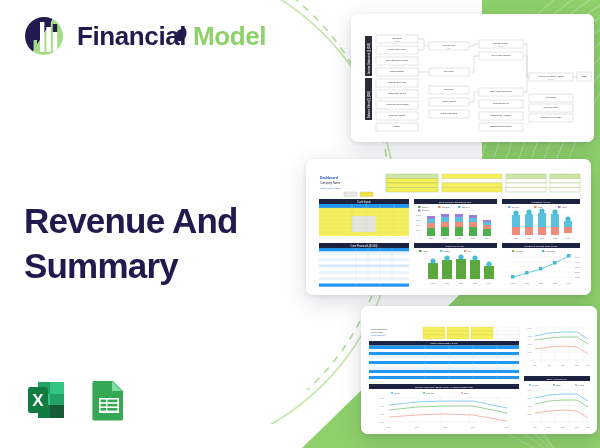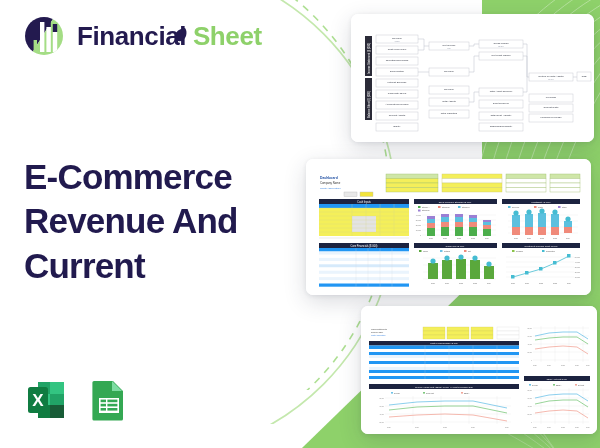--- a/index.html
+++ b/index.html
@@ -127,31 +127,31 @@
       <path d="M34 0 L41 0 L41 44 L7 44 Z" fill="#a4dd85"></path>
       <rect x="18" y="8" width="4.4" height="30" fill="#ffffff"></rect>
       <rect x="24.4" y="13" width="4.4" height="25" fill="#ffffff"></rect>
       <rect x="30.8" y="18" width="4.4" height="20" fill="#ffffff"></rect>
       <rect x="11.6" y="26" width="3.4" height="12" fill="#a4dd85"></rect>
       <rect x="24.4" y="6" width="4.4" height="7" fill="#231a4f"></rect>
       <rect x="30.8" y="10" width="4.4" height="8" fill="#231a4f"></rect>
     </g>
   </svg>
   <div id="logo-text">
-    <span>Financial </span><span class="accent">Sheet</span>
+    <span>Financial </span><span class="accent">Model</span>
     <svg id="leaf-dot" style="left:97px; top:4px;" viewBox="0 0 13 16">
       <path d="M11 1 C 3 2 0 7 1.5 11.5 C 3 16 10 15 12 9 C 13 5.5 12.4 2.6 11 1 Z" fill="#231a4f"></path>
     </svg>
   </div>
 </div>
 
 <h1 id="headline">
-  <span>E-Commerce</span><br>
+  <br>
   <span>Revenue And</span><br>
-  <span>Current</span>
+  <span>Summary</span>
 </h1>
 
 <div id="app-icons">
   <svg class="app-icon" viewBox="0 0 44 44">
     <rect x="14" y="4" width="26" height="12" fill="#21a366"></rect>
     <rect x="14" y="16" width="26" height="11" fill="#33c481"></rect>
     <rect x="14" y="27" width="26" height="13" fill="#107c41"></rect>
     <rect x="26" y="4" width="14" height="12" fill="#33c481"></rect>
     <rect x="26" y="16" width="14" height="11" fill="#21a366"></rect>
     <rect x="26" y="27" width="14" height="13" fill="#185c37"></rect>

